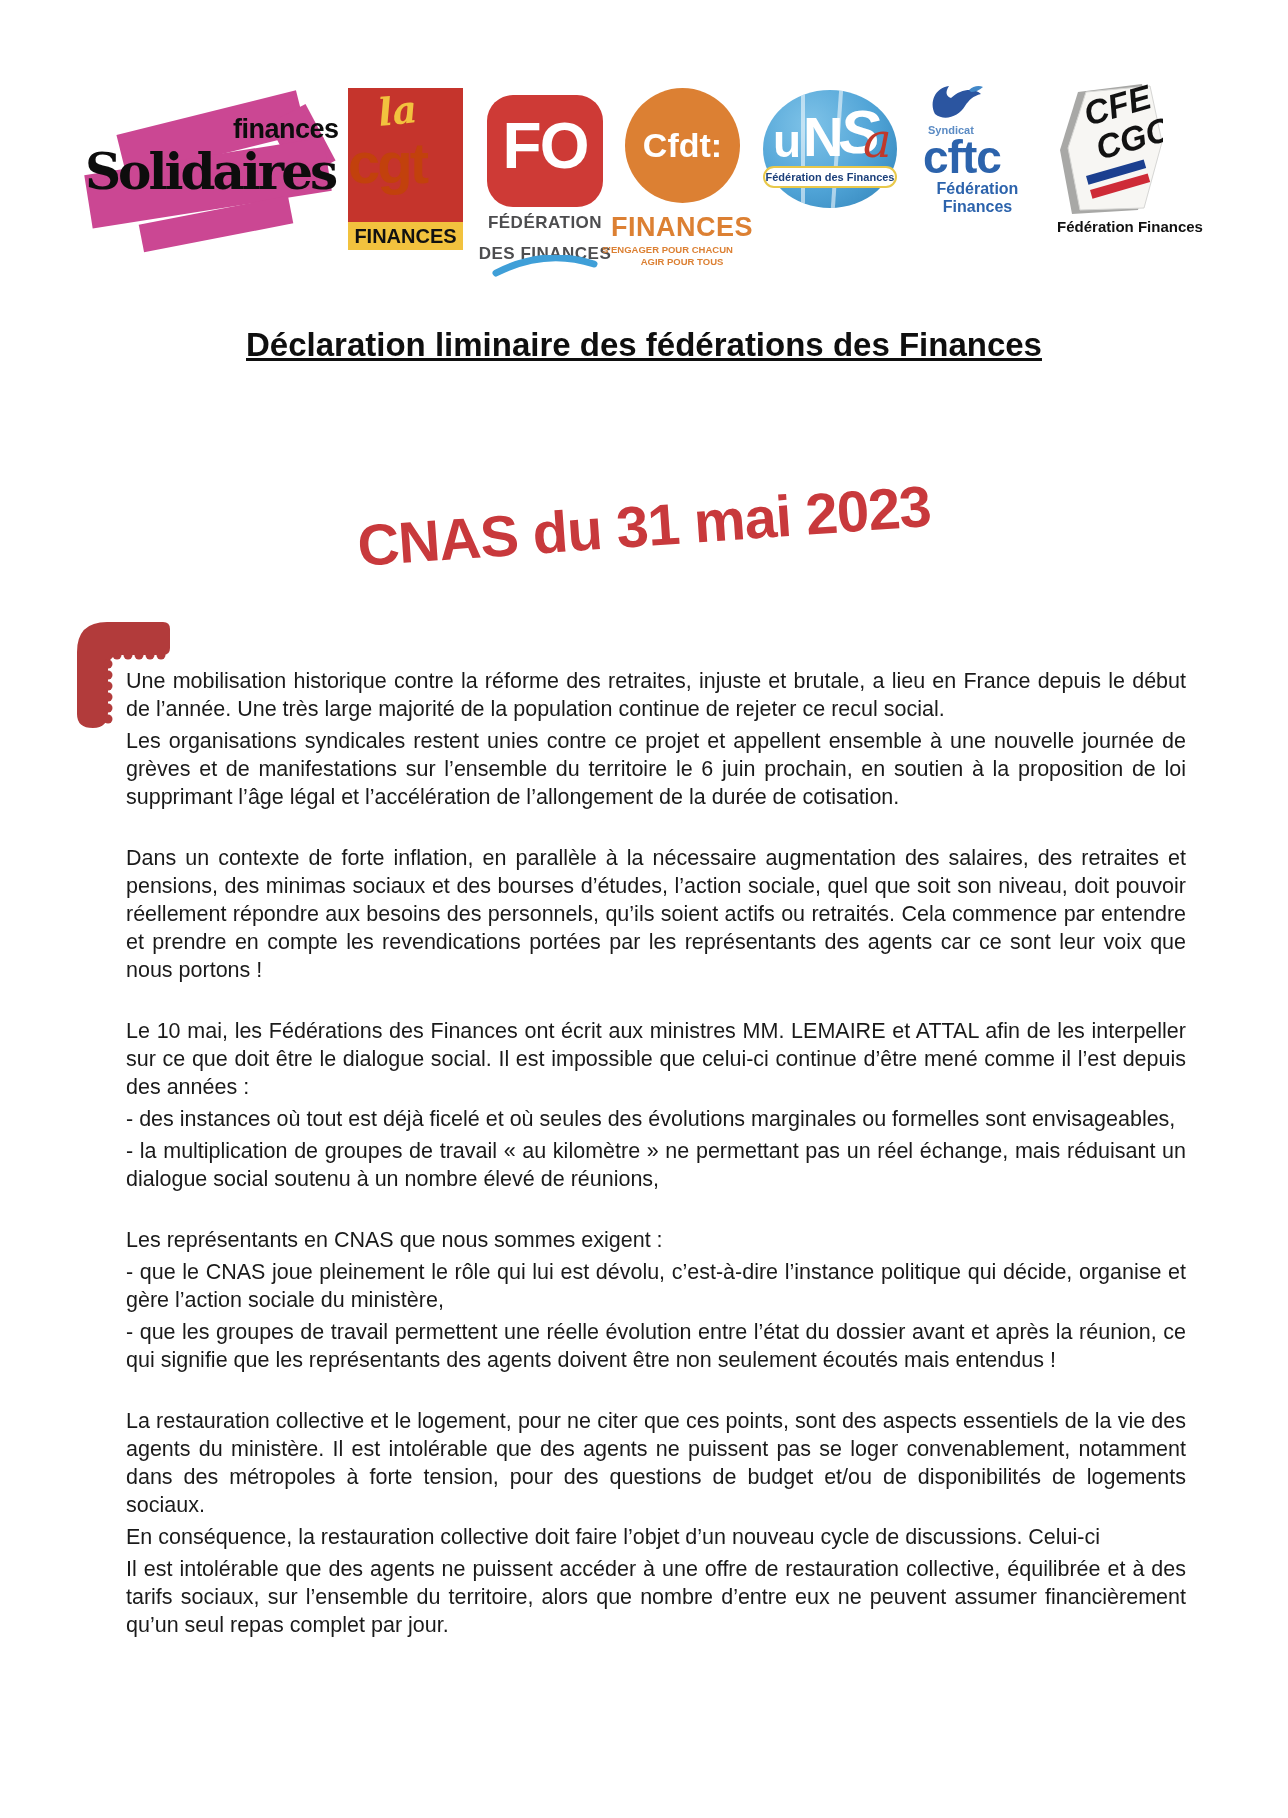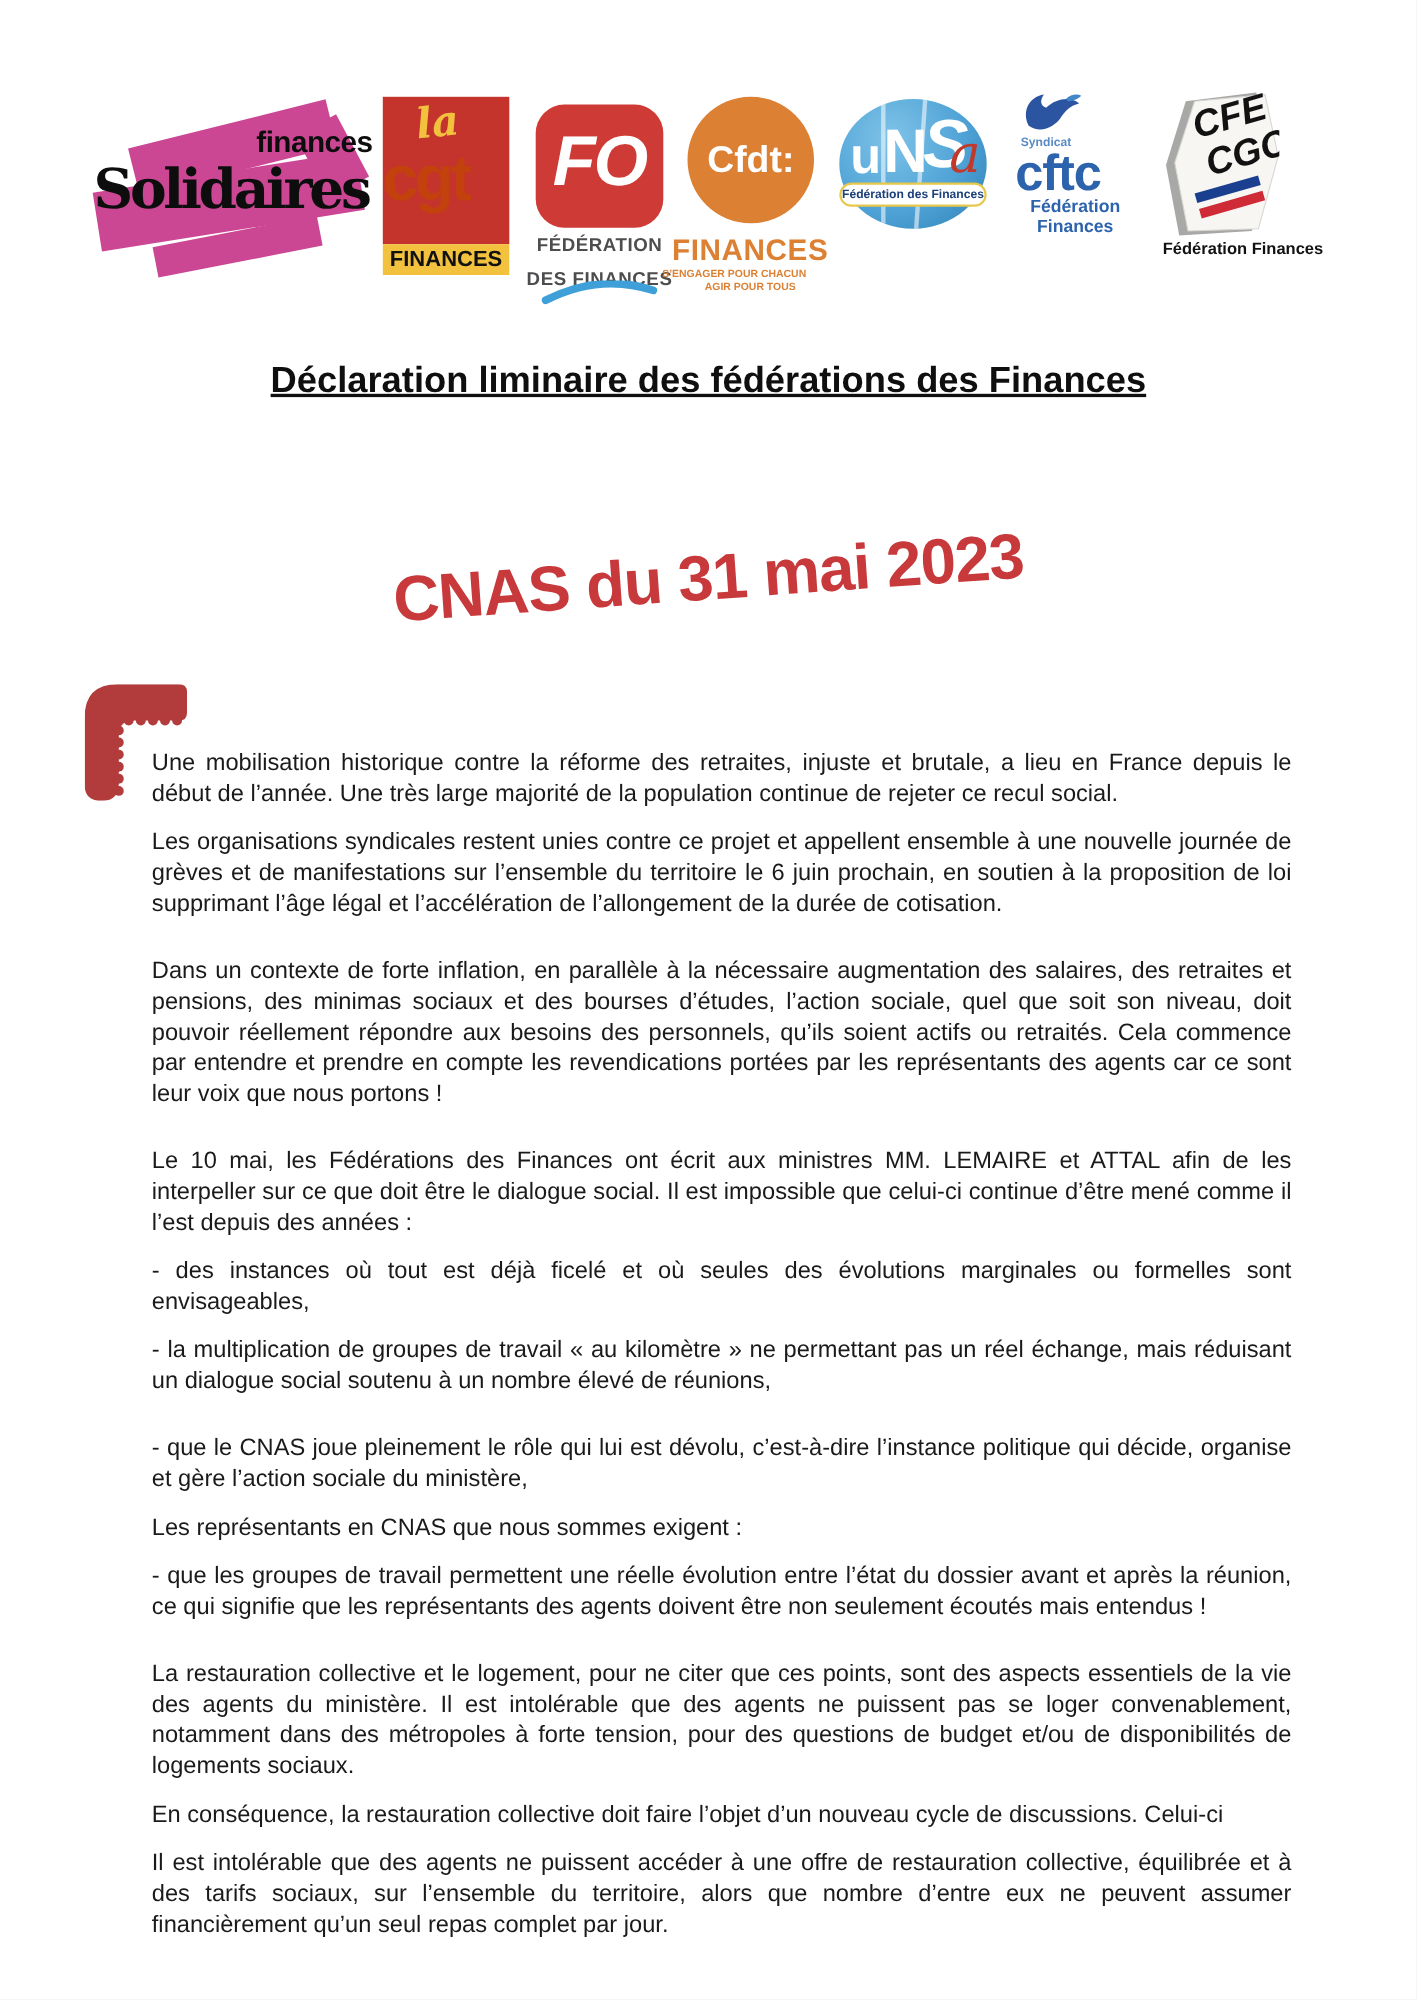--- a/index.html
+++ b/index.html
@@ -30,21 +30,21 @@
              font-size:38px; color:#F2C23E; transform:rotate(-6deg); }
   .cgt-cgt { top:46px; left:0; width:100%; text-align:left; font-size:58px; font-weight:800;
              color:#c2410c; letter-spacing:-3px; line-height:1; }
   .cgt-fin { bottom:0; left:0; right:0; height:28px; background:#F2C23E; color:#111;
              font-weight:800; font-size:20px; text-align:center; line-height:28px; }
 
   
   .logo-fo { left:487px; top:95px; width:116px; height:180px; }
   .fo-box  { top:0; left:0; width:116px; height:112px; background:#CE3A36; border-radius:26px; }
   .fo-fo   { top:14px; left:0; width:116px; text-align:center; font-size:64px; font-weight:900;
-             font-style:italic; color:#fff; letter-spacing:-2px; }
+             color:#fff; letter-spacing:-2px; }
   .fo-label{ top:117px; left:-17px; width:150px; text-align:center; font-size:17px; font-weight:800;
              color:#4D4D4F; line-height:21px; letter-spacing:0.5px; }
   .fo-swoosh { top:160px; left:5px; }
 
   
   .logo-cfdt { left:602px; top:88px; width:160px; height:186px; }
   .cfdt-circle { left:23px; top:0; width:115px; height:115px; border-radius:50%; background:#DC8033; }
   .cfdt-word { left:23px; top:0; width:115px; height:115px; text-align:center; line-height:115px;
                font-size:34px; font-weight:800; color:#fff; }
   .cfdt-fin { left:0; top:124px; width:160px; text-align:center; font-size:27px; font-weight:800;
@@ -84,21 +84,21 @@
                 font-size:58px; font-weight:700; letter-spacing:-1px;
                 transform:rotate(-4deg); }
 
   
   .corner { position:absolute; left:77px; top:622px; }
 
   
   .body-text { position:absolute; left:122px; top:663px; width:1068px;
                font-size:21.5px; line-height:28px; text-align:justify; color:#1a1a1a; }
   .paragraph { margin:0 0 33px 0; }
-  .segment { margin:16px; }
+  .segment { margin:4px; }
 </style>
 </head>
 <body>
 
 <div class="page">
 
   <div class="logo logo-solidaires">
     <div class="sol-stroke sol-s1"></div>
     <div class="sol-stroke sol-s4"></div>
     <div class="sol-stroke sol-s2"></div>
@@ -193,22 +193,22 @@
       </div>
       <div class="paragraph">
         <div class="segment">Dans un contexte de forte inflation, en parallèle à la nécessaire augmentation des salaires, des retraites et pensions, des minimas sociaux et des bourses d’études, l’action sociale, quel que soit son niveau, doit pouvoir réellement répondre aux besoins des personnels, qu’ils soient actifs ou retraités. Cela commence par entendre et prendre en compte les revendications portées par les représentants des agents car ce sont leur voix que nous portons !</div>
       </div>
       <div class="paragraph">
         <div class="segment">Le 10 mai, les Fédérations des Finances ont écrit aux ministres MM. LEMAIRE et ATTAL afin de les interpeller sur ce que doit être le dialogue social. Il est impossible que celui-ci continue d’être mené comme il l’est depuis des années :</div>
         <div class="segment">- des instances où tout est déjà ficelé et où seules des évolutions marginales ou formelles sont envisageables,</div>
         <div class="segment">- la multiplication de groupes de travail « au kilomètre » ne permettant pas un réel échange, mais réduisant un dialogue social soutenu à un nombre élevé de réunions,</div>
       </div>
       <div class="paragraph">
+        <div class="segment">Les représentants en CNAS que nous sommes exigent :</div>
         <div class="segment">- que le CNAS joue pleinement le rôle qui lui est dévolu, c’est-à-dire l’instance politique qui décide, organise et gère l’action sociale du ministère,</div>
-        <div class="segment">Les représentants en CNAS que nous sommes exigent :</div>
         <div class="segment">- que les groupes de travail permettent une réelle évolution entre l’état du dossier avant et après la réunion, ce qui signifie que les représentants des agents doivent être non seulement écoutés mais entendus !</div>
       </div>
       <div class="paragraph">
         <div class="segment">La restauration collective et le logement, pour ne citer que ces points, sont des aspects essentiels de la vie des agents du ministère. Il est intolérable que des agents ne puissent pas se loger convenablement, notamment dans des métropoles à forte tension, pour des questions de budget et/ou de disponibilités de logements sociaux.</div>
         <div class="segment">En conséquence, la restauration collective doit faire l’objet d’un nouveau cycle de discussions. Celui-ci</div>
         <div class="segment">Il est intolérable que des agents ne puissent accéder à une offre de restauration collective, équilibrée et à des tarifs sociaux, sur l’ensemble du territoire, alors que nombre d’entre eux ne peuvent assumer financièrement qu’un seul repas complet par jour.</div>
       </div>
     </div>
 
 </div>

